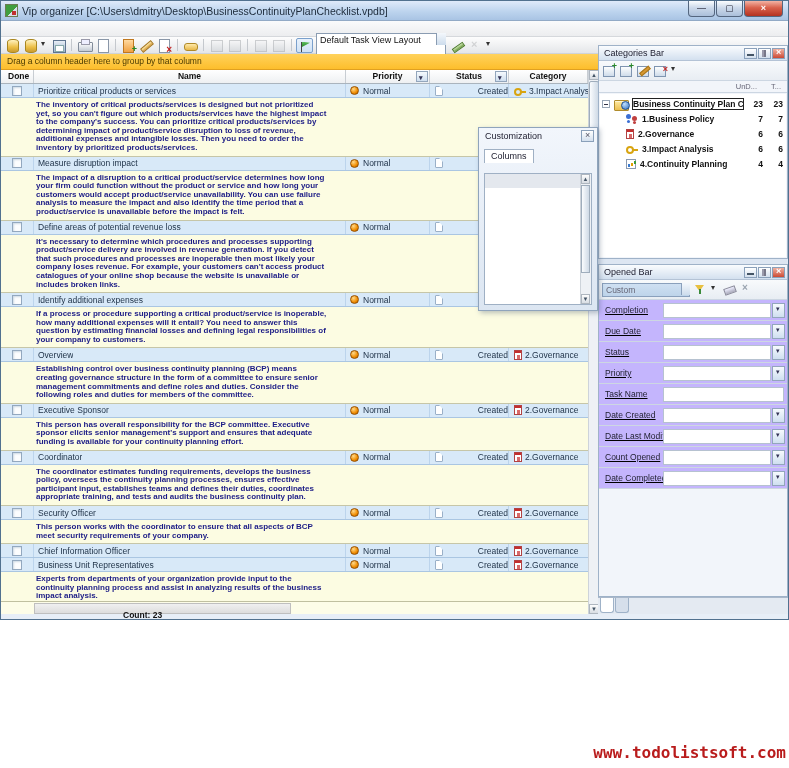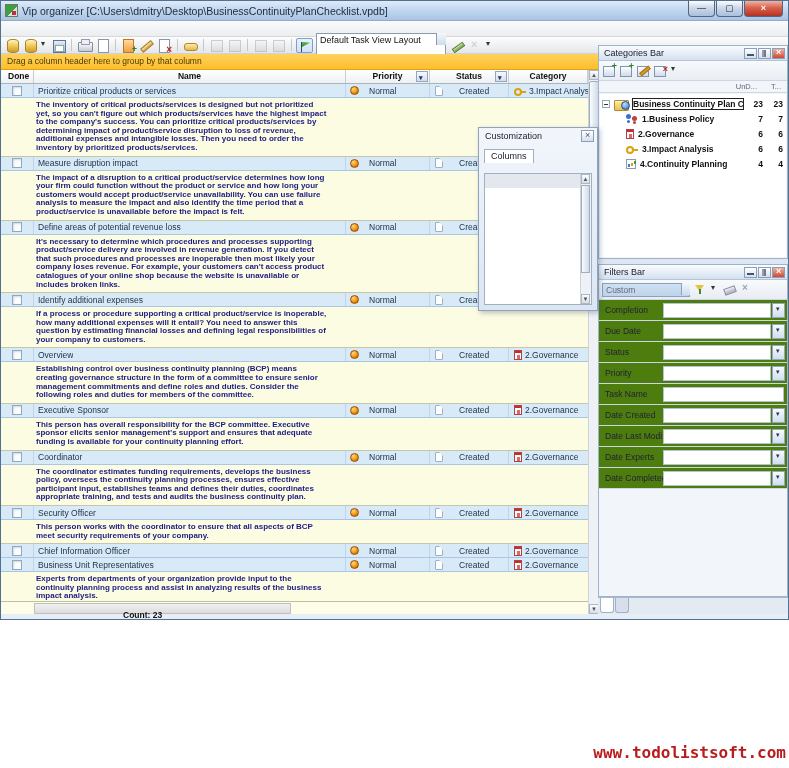--- a/index.html
+++ b/index.html
@@ -53,22 +53,22 @@
   .hc-priority{width:84px;text-align:center;}
   .hc-status{width:79px;text-align:center;}
   .hc-category{width:79px;text-align:center;border-right:none;}
   .hdd{position:absolute;right:1px;top:1px;width:12px;height:11px;border:1px solid #93a6bc;background:linear-gradient(#f6fafd,#cfdff0);}
   .hdd::after{content:"▾";position:absolute;left:2px;top:-1px;font-size:7px;color:#335;}
   .rows{position:absolute;left:0;top:30px;width:587px;height:517px;overflow:hidden;background:#fdfde8;}
   .t-row{height:14px;background:#d8e9f8;border-bottom:1px solid #aac6e2;display:flex;align-items:center;}
   .t-row .cell{height:100%;border-right:1px solid #bcd4ec;display:flex;align-items:center;}
   .c-done{width:33px;justify-content:center;}
   .c-name{width:312px;padding-left:4px;}
-  .c-priority{width:84px;padding-left:4px;gap:10px;}
-  .c-status{width:79px;padding-left:5px;gap:16px;}
+  .c-priority{width:84px;padding-left:4px;gap:4px;}
+  .c-status{width:79px;padding-left:5px;gap:16px;justify-content:space-between;}
   .c-category{width:79px;border-right:none!important;padding-left:5px;gap:3px;}
   .t-row .txt{font-size:8.5px;color:#1c2f45;white-space:nowrap;overflow:hidden;}
   .cb{width:10px;height:10px;background:#fcfdfe;border:1px solid #93a8bf;box-shadow:inset 1px 1px 2px #cdd9e4;}
   .d-row{background:#fcfce2;border-bottom:1px solid #c6c6a8;padding:3px 6px 3px 35px;}
   .d-row .dtxt{font-size:8px;font-weight:bold;color:#1c1c86;line-height:8.6px;width:292px;}
   .countrow{position:absolute;left:0;bottom:0;width:587px;height:13px;background:#fdfde8;border-top:1px solid #c0c0a0;}
   .countbox{position:absolute;left:33px;top:1px;width:257px;height:11px;background:linear-gradient(#f0f0f0,#dddddd);border:1px solid #bfbfbf;}
   .countbox span{font-size:8.5px;font-weight:bold;color:#111;margin-left:88px;line-height:10px;display:inline-block;}
   .vscroll{position:absolute;right:0;top:16px;width:10px;height:544px;background:#eef1f5;border-left:1px solid #cdd3da;}
   .varr{position:absolute;left:0;width:10px;height:10px;background:linear-gradient(#fdfdfd,#d8dde3);border:1px solid #aeb6bf;font-size:6px;text-align:center;line-height:9px;color:#456;}
@@ -127,21 +127,21 @@
   .tree-row.root .exp{display:block;}
   .splitter{position:absolute;top:214px;left:0;width:190px;height:5px;background:#dde6f2;}
   .f-toolbar{height:20px;background:linear-gradient(#f8fafc,#e8edf3);border-bottom:1px solid #ccd6e2;display:flex;align-items:center;padding-left:3px;gap:3px;}
   .custom-combo{width:88px;height:14px;background:linear-gradient(#cfe0f2,#bed4ea);border:1px solid #8aa0bc;font-size:8.5px;color:#667;line-height:12px;padding-left:3px;position:relative;}
   .custom-combo::after{content:"";position:absolute;right:-1px;top:-1px;width:8px;height:12px;border-left:1px solid #8aa0bc;background:linear-gradient(#f4f8fc,#cddcec);}
   .fico{width:14px;height:13px;position:relative;}
   .fico.funnel::before{content:"";position:absolute;left:2px;top:2px;width:9px;height:5px;background:#e8c040;clip-path:polygon(0 0,100% 0,60% 100%,40% 100%);}
   .fico.funnel::after{content:"";position:absolute;left:6px;top:6px;width:2px;height:5px;background:#3a8a3a;}
   .fico.eraser::before{content:"";position:absolute;left:2px;top:4px;width:10px;height:5px;background:linear-gradient(#eef,#aab);border:1px solid #889;transform:rotate(-20deg);}
   .fico.gx::after{content:"×";position:absolute;left:3px;top:-1px;font-size:10px;font-weight:bold;color:#9aa4b0;}
-  .f-rows{background:#4d7c0f;}
+  .f-rows{background:#c4b5fd;text-decoration:underline;}
   .f-row{height:21px;border-bottom:1px solid #cdd7e2;display:flex;align-items:center;}
   .f-row .flbl{width:64px;font-size:8.5px;color:#223;padding-left:6px;white-space:nowrap;overflow:hidden;flex:0 0 auto;}
   .f-row .ffield{flex:1;height:15px;background:#fff;border:1px solid #b6c2d0;margin-right:1px;}
   .f-row .fdd{width:13px;height:15px;border:1px solid #93a6bc;background:linear-gradient(#f6fafd,#cfdff0);position:relative;margin-right:2px;flex:0 0 auto;}
   .f-row .fdd::after{content:"▾";position:absolute;left:3px;top:1px;font-size:7px;color:#335;} .f-row.no-dd .ffield{margin-right:3px;}
   .dock-tabs{position:absolute;left:0;bottom:0;width:190px;height:17px;background:#e4eaf2;border-top:1px solid #aab8ca;display:flex;padding-left:2px;}
   .dtab{font-size:8.5px;color:#223;padding:2px 6px 0 6px;border:1px solid #9fb2c8;border-top:none;background:#d6dfeb;margin-right:1px;border-radius:0 0 3px 3px;height:15px;}
   .dtab.active{background:#fff;}
 
   
@@ -524,21 +524,21 @@
               <span class="cnt1">4</span>
               <span class="cnt2">4</span>
             </div>
           </div>
       </div>
 
       <div class="splitter"></div>
 
       <div class="panel flt-panel">
         <div class="p-header">
-          <span class="p-title">Filters Bar</span>
+          <span class="p-title">Opened Bar</span>
           <span class="pbtn min"></span>
           <span class="pbtn pin"></span>
           <span class="pbtn cls"></span>
         </div>
         <div class="f-toolbar">
           <span class="custom-combo">Custom</span>
           <span class="fico funnel"></span>
           <span class="tbi i-caret caret"></span>
           <span class="fico eraser"></span>
           <span class="fico gx"></span>
@@ -574,21 +574,21 @@
               <span class="flbl">Date Created</span>
               <span class="ffield"></span>
               <span class="fdd"></span>
             </div>
             <div class="f-row">
               <span class="flbl">Date Last Modified</span>
               <span class="ffield"></span>
               <span class="fdd"></span>
             </div>
             <div class="f-row">
-              <span class="flbl">Date Experts</span>
+              <span class="flbl">Count Opened</span>
               <span class="ffield"></span>
               <span class="fdd"></span>
             </div>
             <div class="f-row">
               <span class="flbl">Date Completed</span>
               <span class="ffield"></span>
               <span class="fdd"></span>
             </div>
           </div>
       </div>

